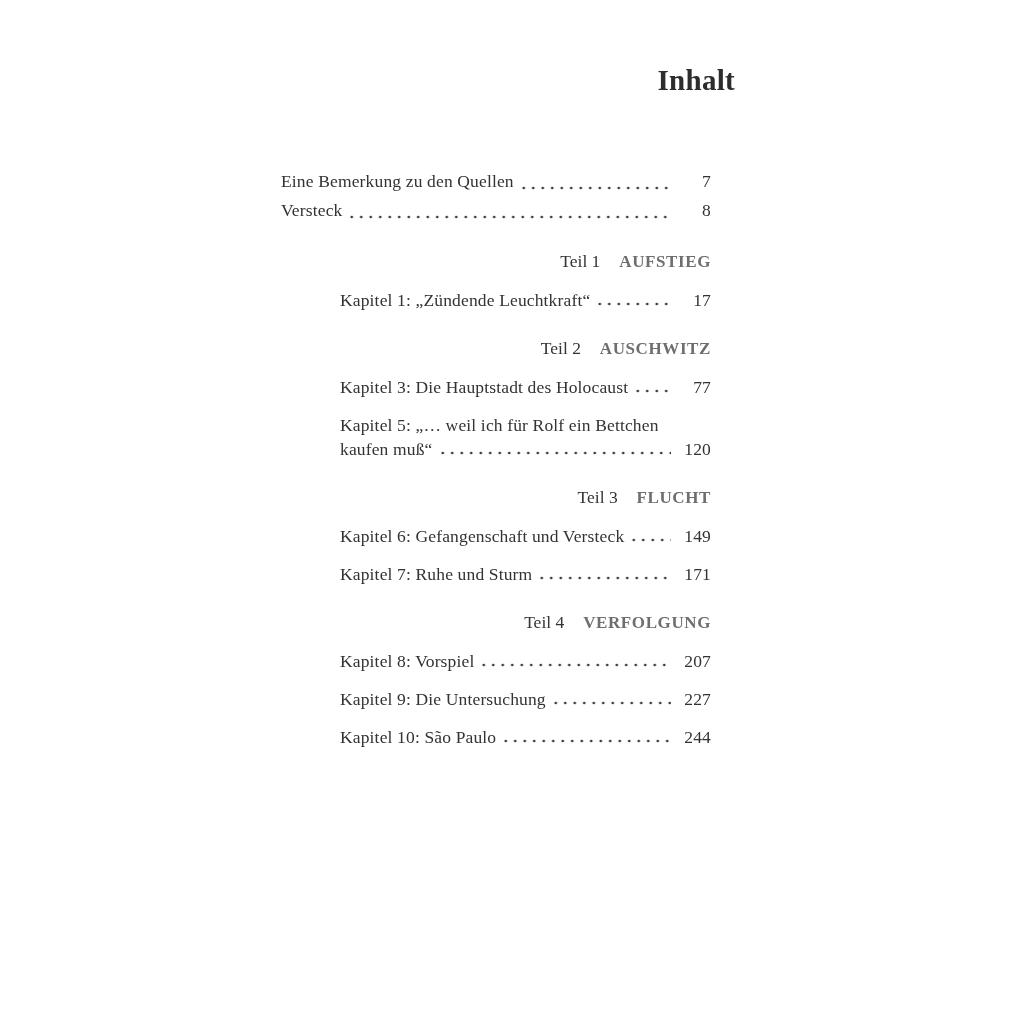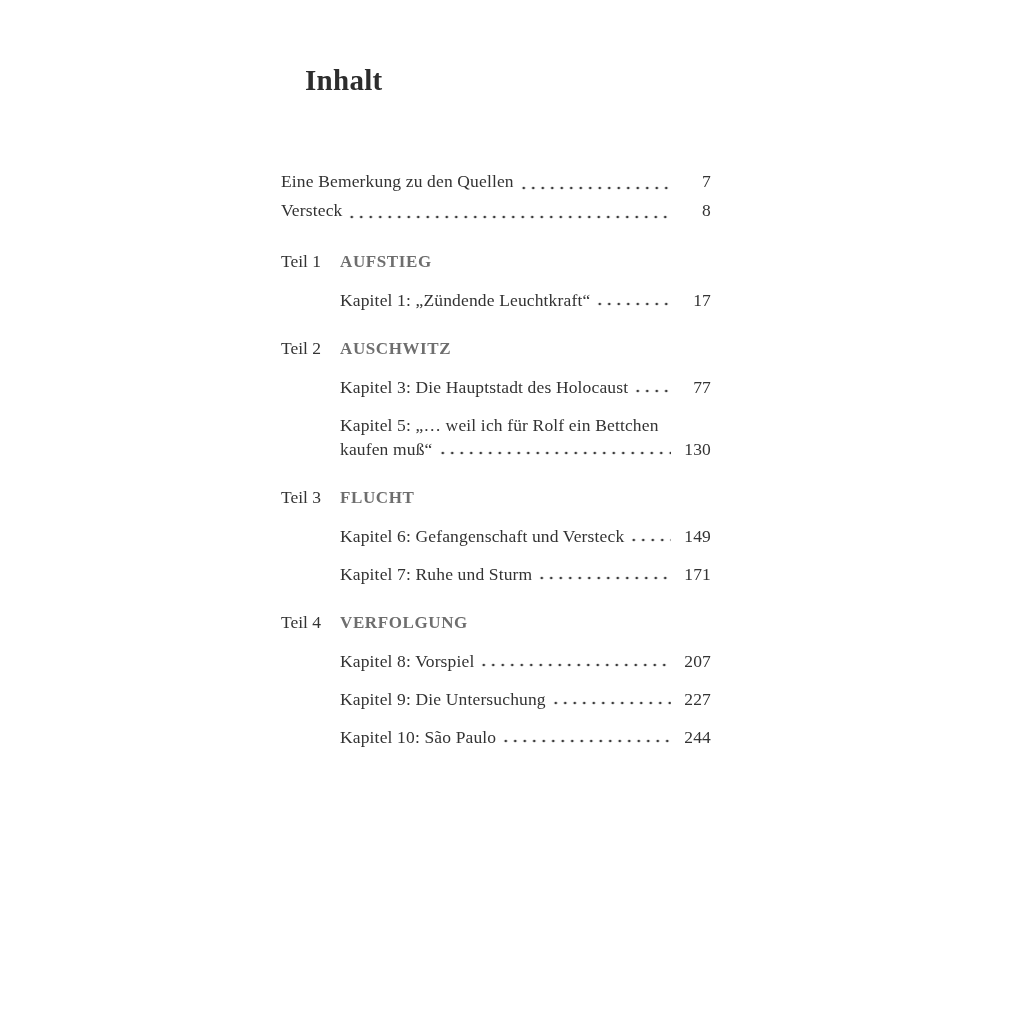--- a/index.html
+++ b/index.html
@@ -19,21 +19,21 @@
     position: absolute;
     left: 281px;
     top: 0;
     width: 430px;
   }
   .title {
     margin-top: 64px;
     font-size: 29px;
     font-weight: bold;
     letter-spacing: 0.3px;
-    text-align: left;
+    text-align: right;
     transform: translateX(24px);
     color: #2d2d2d;
   }
   .front-matter {
     margin-top: 70px;
   }
   .front-matter .toc-row {
     line-height: 29px;
     margin-bottom: 0;
   }
@@ -60,20 +60,21 @@
     white-space: nowrap;
   }
   .section {
     margin-top: 24px;
   }
   .section-head {
     display: flex;
     align-items: baseline;
     margin-bottom: 14px;
     line-height: 24px;
+    justify-content: flex-end;
   }
   .part-label {
     width: 59px;
     flex: 0 0 59px;
     font-size: 17.5px;
     color: #333333;
   }
   .part-heading {
     font-family: Liberation Serif, serif;
     font-weight: bold;
@@ -139,21 +140,21 @@
       <div class="toc-row">
         <span>Kapitel 3: Die Hauptstadt des Holocaust</span>
         <span class="leader"></span>
         <span class="page-num">77</span>
       </div>
       <div class="multiline">
         <div class="line1">Kapitel 5: „… weil ich für Rolf ein Bettchen</div>
         <div class="toc-row">
           <span>kaufen muß“</span>
           <span class="leader"></span>
-          <span class="page-num">130</span>
+          <span class="page-num">120</span>
         </div>
       </div>
     </div>
   </div>
 
   <div class="section">
     <div class="section-head">
       <span class="part-label">Teil 3</span>
       <span class="part-heading">FLUCHT</span>
     </div>

